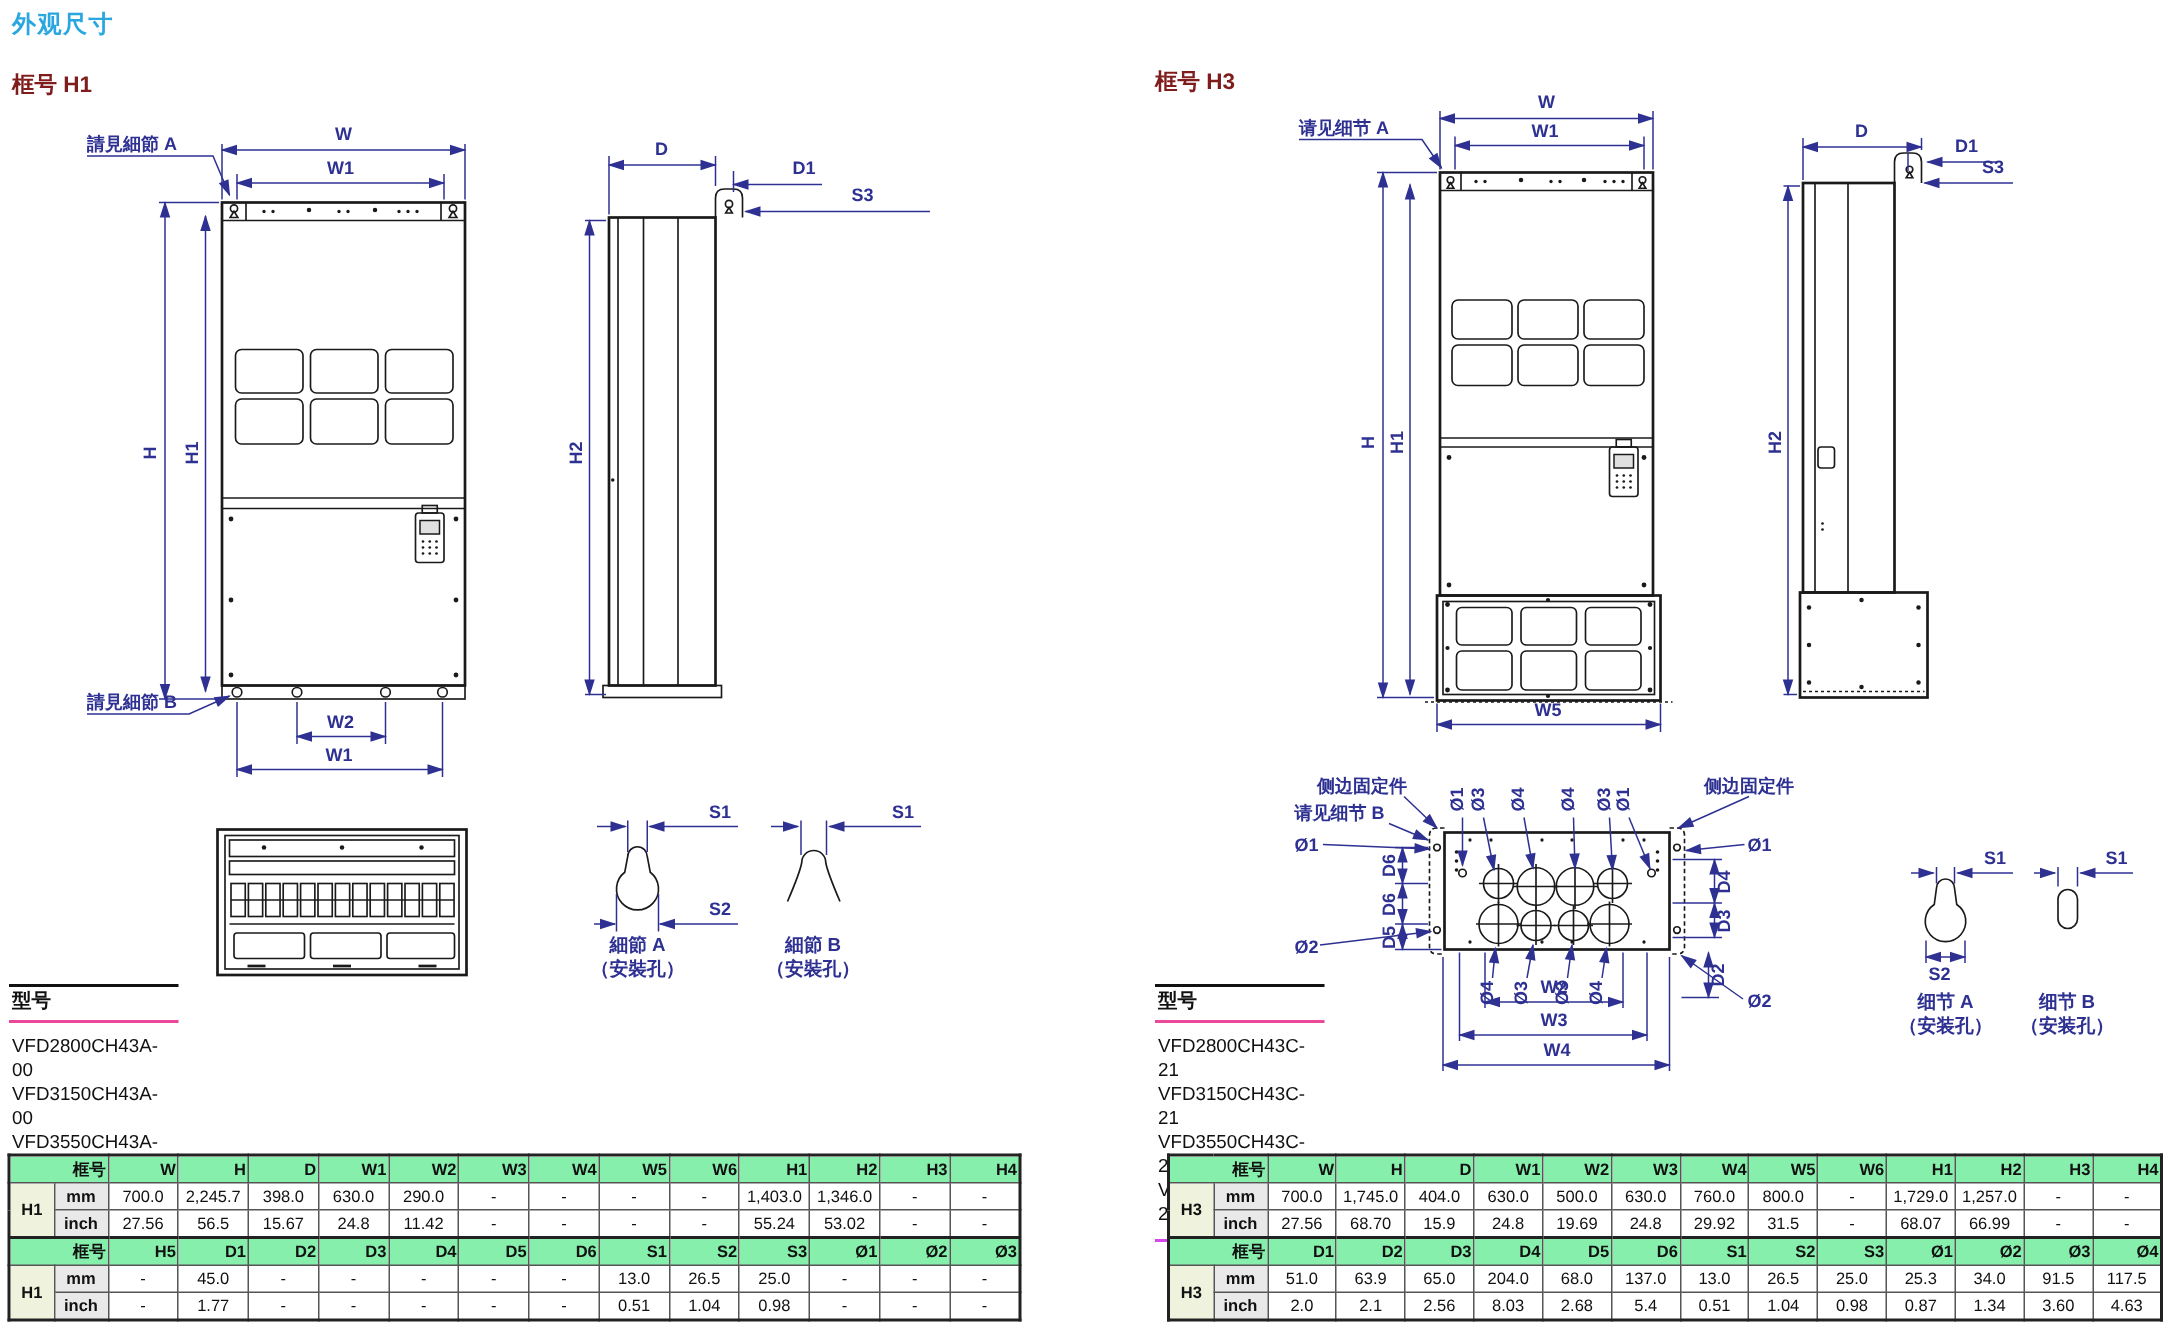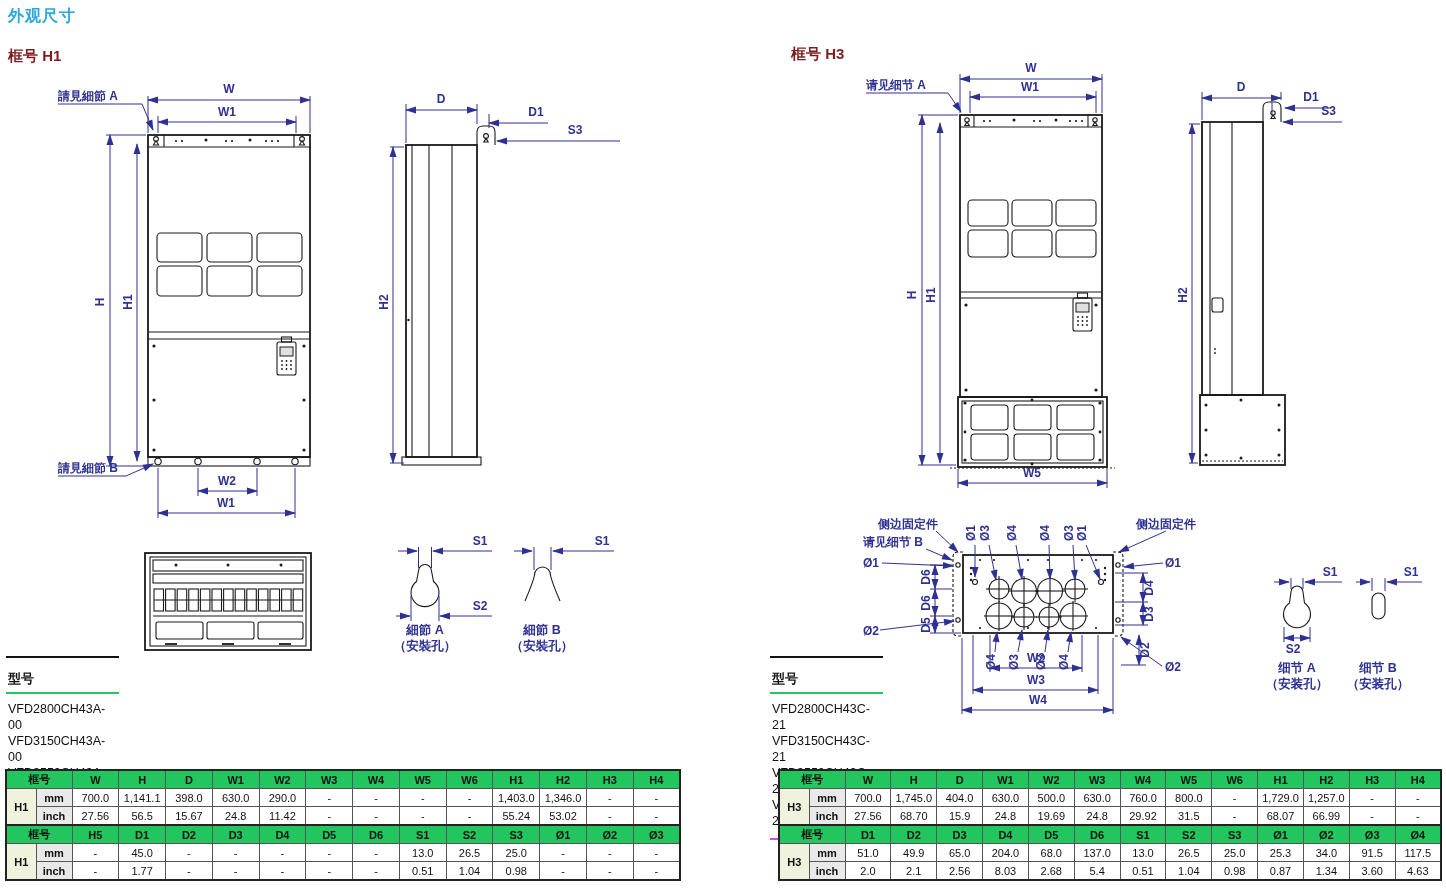--- a/index.html
+++ b/index.html
@@ -1,47 +1,47 @@
 <!DOCTYPE html>
 <html><head>
 <meta charset="utf-8">
 <style>
   html,body{margin:0;padding:0;background:#fff;}
   .canvas{position:relative;width:1446px;height:895px;background:#fff;overflow:hidden;
           font-family:"Liberation Sans",sans-serif;color:#111;}
   .page-title{position:absolute;left:8px;top:6px;font-size:16px;font-weight:bold;color:#2BA7E0;letter-spacing:1px;}
   .frame-title{position:absolute;font-size:15px;font-weight:bold;color:#7f1d1d;}
   #ft-left{left:8px;top:47px;}
-  #ft-right{left:791px;top:45px;}
+  #ft-right{left:770px;top:45px;}
   .panel-svg{position:absolute;}
   #svg-left{left:0;top:60px;}
   #svg-right{left:766px;top:60px;}
   
   .k{stroke:#1a1a1a;fill:none;stroke-width:1.1px;}
   .k2{stroke:#1a1a1a;fill:none;stroke-width:1.8px;}
   .kf{fill:#1a1a1a;stroke:none;}
   .d{stroke:#2E3192;fill:none;stroke-width:1px;}
   .scr{fill:#e0e0e0;stroke:#1a1a1a;stroke-width:1px;}
   text.dim{fill:#2E3192;font-family:"Liberation Sans",sans-serif;font-size:12px;font-weight:bold;}
   text.dimzh{fill:#2E3192;font-family:"Liberation Sans",sans-serif;font-size:12px;font-weight:bold;}
   text.dtitle{fill:#2E3192;font-family:"Liberation Sans",sans-serif;font-size:12.5px;font-weight:bold;}
   
   .models{position:absolute;width:113px;font-size:12.5px;color:#111;}
   #models-left{left:6px;top:656px;}
   #models-right{left:770px;top:656px;}
-  .m-hdr{font-weight:bold;font-size:13px;border-top:2px solid #111;border-bottom:2px solid #22c55e;padding:12px 2px 4px;}
+  .m-hdr{font-weight:bold;font-size:13px;border-top:2px solid #111;border-bottom:2px solid #ec4899;padding:0 2px 4px;}
   .m-list{border-bottom:2px solid #d946ef;padding:7px 2px 9px;line-height:16px;}
   
   .dimtable{position:absolute;border-collapse:collapse;table-layout:fixed;font-size:11px;color:#111;
             background:#fff;border:2px solid #222;}
   #table-left{left:5px;top:769px;width:676px;}
   #table-right{left:778px;top:769px;width:664px;}
   .dimtable th,.dimtable td{border:1px solid #555;height:17px;text-align:center;padding:0 1px;
             overflow:hidden;white-space:nowrap;font-weight:normal;}
-  .dimtable .h{background:#22c55e;font-weight:bold;}
+  .dimtable .h{background:#86efac;font-weight:bold;text-align:right;}
   .dimtable .fc{background:#EFF3DE;font-weight:bold;}
   .dimtable .uc{background:#E9E9E9;font-weight:bold;}
   .dimtable .vc{background:#fff;}
   .dimtable tr.sec2 th{border-top:2px solid #222;}
 </style>
 </head>
 <body>
 
 <div class="canvas">
 
@@ -578,21 +578,21 @@
           <th class="h">W6</th>
           <th class="h">H1</th>
           <th class="h">H2</th>
           <th class="h">H3</th>
           <th class="h">H4</th>
         </tr>
         <tr>
           <td class="fc" rowspan="2">H1</td>
           <td class="uc">mm</td>
           <td class="vc">700.0</td>
-          <td class="vc">1,141.1</td>
+          <td class="vc">2,245.7</td>
           <td class="vc">398.0</td>
           <td class="vc">630.0</td>
           <td class="vc">290.0</td>
           <td class="vc">-</td>
           <td class="vc">-</td>
           <td class="vc">-</td>
           <td class="vc">-</td>
           <td class="vc">1,403.0</td>
           <td class="vc">1,346.0</td>
           <td class="vc">-</td>
@@ -746,21 +746,21 @@
           <th class="h">S3</th>
           <th class="h">Ø1</th>
           <th class="h">Ø2</th>
           <th class="h">Ø3</th>
           <th class="h">Ø4</th>
         </tr>
         <tr>
           <td class="fc" rowspan="2">H3</td>
           <td class="uc">mm</td>
           <td class="vc">51.0</td>
-          <td class="vc">49.9</td>
+          <td class="vc">63.9</td>
           <td class="vc">65.0</td>
           <td class="vc">204.0</td>
           <td class="vc">68.0</td>
           <td class="vc">137.0</td>
           <td class="vc">13.0</td>
           <td class="vc">26.5</td>
           <td class="vc">25.0</td>
           <td class="vc">25.3</td>
           <td class="vc">34.0</td>
           <td class="vc">91.5</td>

